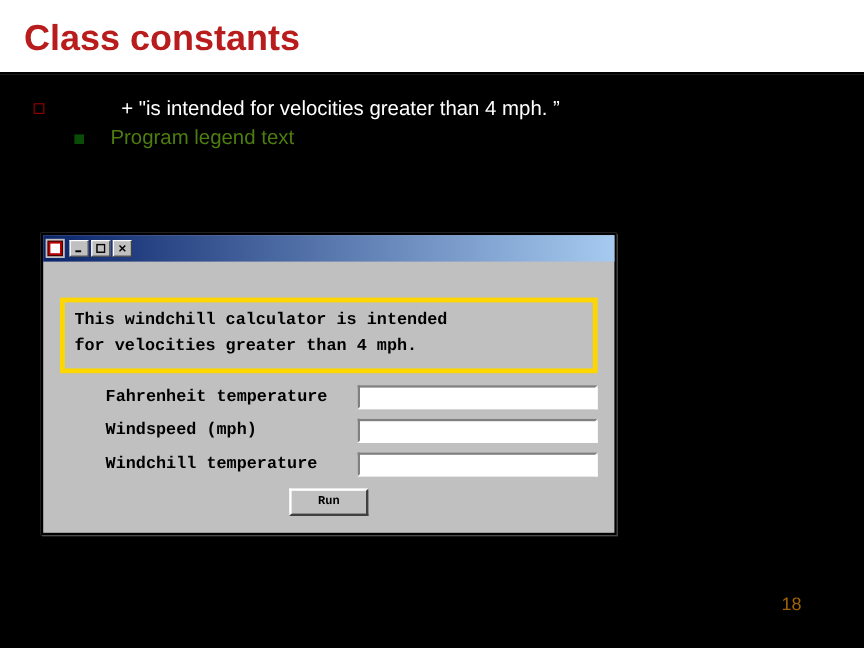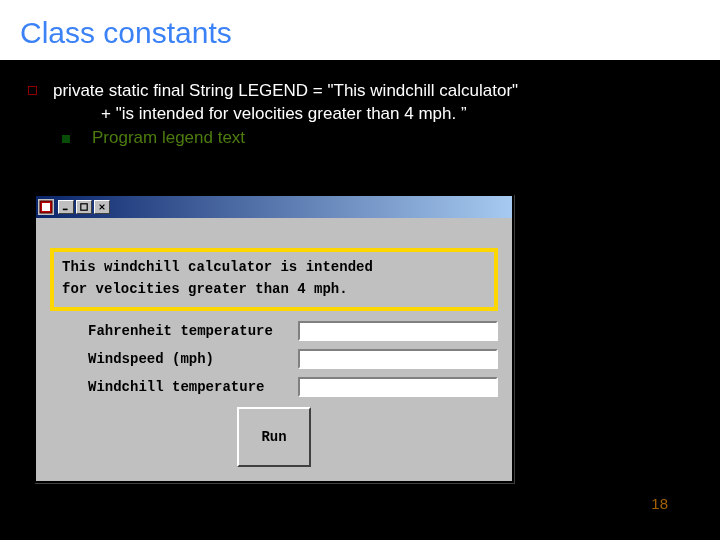--- a/index.html
+++ b/index.html
@@ -5,24 +5,24 @@
   * { margin: 0; padding: 0; box-sizing: border-box; }
   body {
     width: 720px;
     height: 540px;
     background: #000;
     font-family: Verdana, Arial, sans-serif;
     position: relative;
     overflow: hidden;
   }
   .title {
-    color: #3b82f6;
+    color: #b91c1c;
     background: #fff;
     font-size: 30px;
-    font-weight: normal;
+    font-weight: bold;
     padding: 16px 20px 10px 20px;
     border-bottom: 2px solid #000;
     width: 100%;
   }
   .slide-area {
     background: #000;
     padding: 18px 28px 10px 28px;
     color: #fff;
   }
   .bullet-row {
@@ -142,47 +142,46 @@
     background: #fff;
     border: 2px solid;
     border-color: #808080 #fff #fff #808080;
   }
   .run-row {
     display: flex;
     justify-content: center;
     margin-top: 10px;
   }
   .run-btn {
-    padding: 20px 22px;
+    padding: 4px 22px;
     background: #c0c0c0;
     border: 2px solid;
     border-color: #fff #404040 #404040 #fff;
     font-family: "Courier New", monospace;
     font-weight: bold;
-    font-size: 14px;
+    font-size: 10px;
   }
   .page-number {
     position: absolute;
     right: 52px;
     bottom: 28px;
     color: #a16207;
     font-size: 15px;
     font-family: Verdana, sans-serif;
   }
 </style>
 </head>
 <body>
 
 <div class="title">Class constants</div>
 
 <div class="slide-area">
   <div class="bullet-row">
     <div class="bullet-outer"></div>
     <div class="code-block">
-      <div>private static final String LEGEND = "This windchill calculator"</div>
       <div style="padding-left:48px">+ "is intended for velocities greater than 4 mph. ”</div>
     </div>
   </div>
   <div class="sub-row">
     <div class="bullet-inner"></div>
     <div class="sub-text">Program legend text</div>
   </div>
 </div>
 
 <div class="window">

